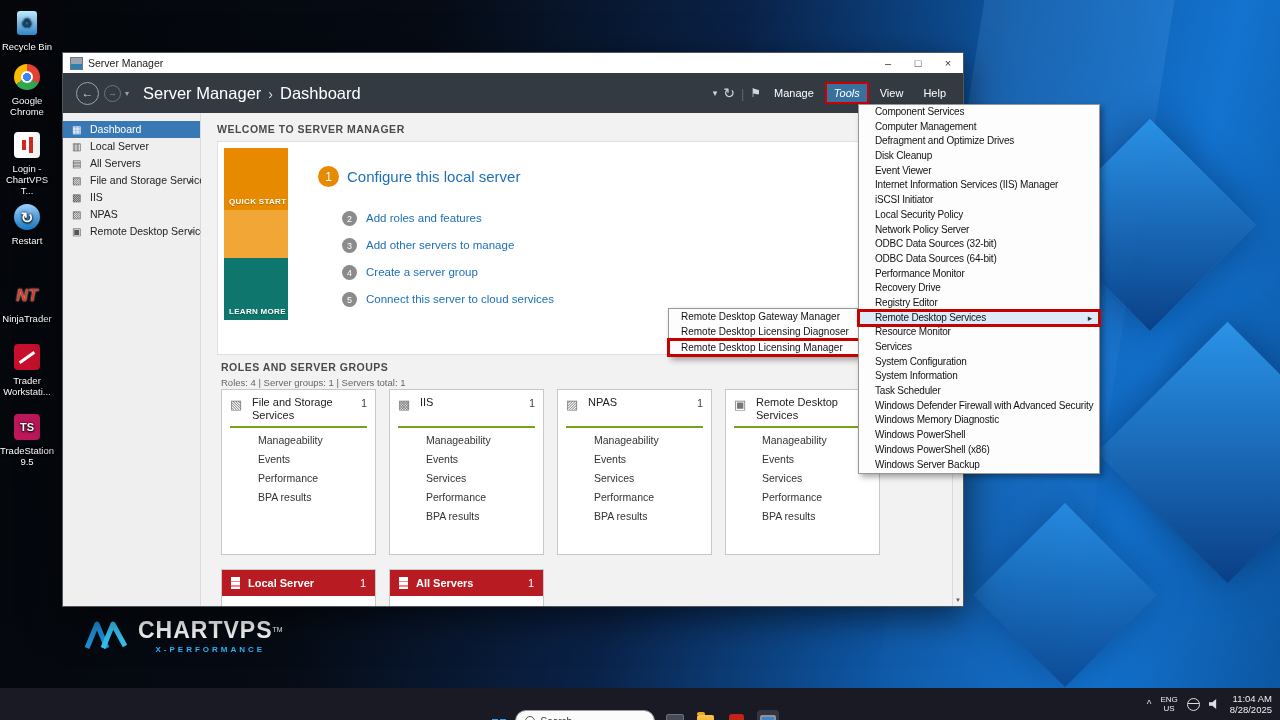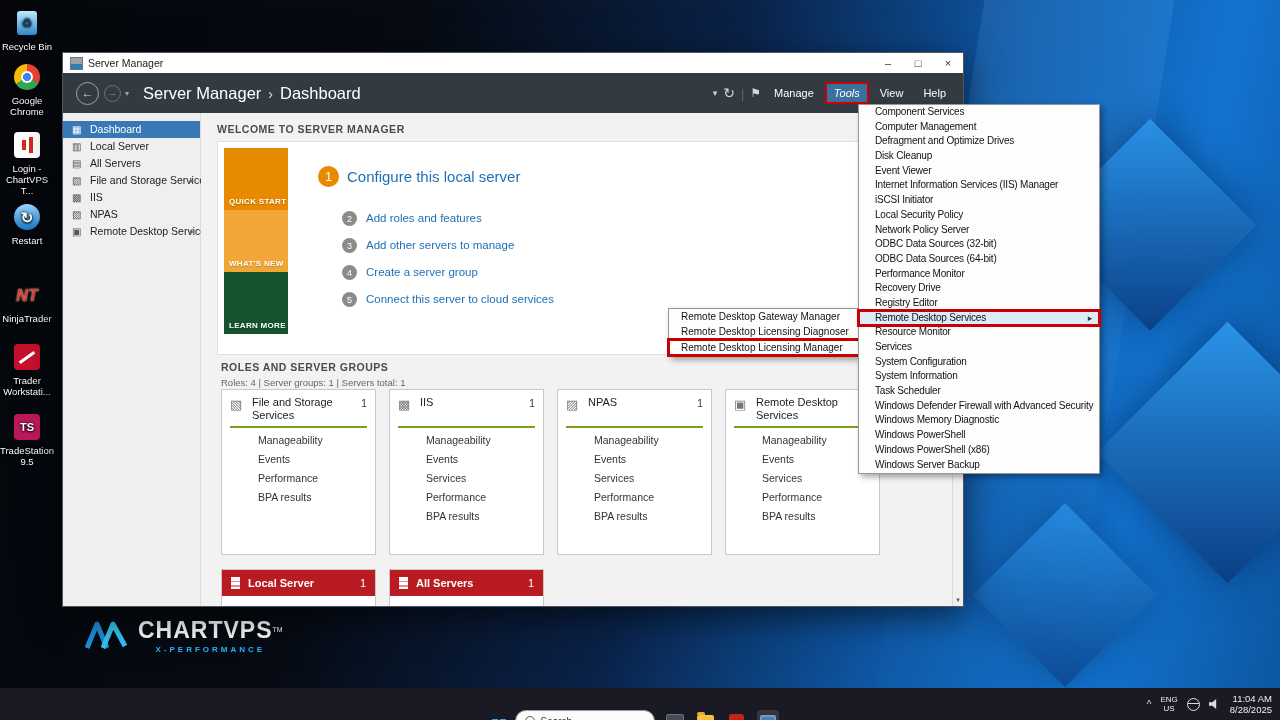--- a/index.html
+++ b/index.html
@@ -65,21 +65,21 @@
   .side-item .sicon{position:absolute;left:9px;top:0;font-size:10px;color:#555;}
   .side-item.selected{background:#3879b5;color:#fff;}
   .side-item.selected .sicon{color:#fff;}
   .side-item .sarrow{position:absolute;right:6px;top:0;font-size:8px;color:#666;}
   
   .content{position:absolute;left:138px;top:60px;width:752px;bottom:0;background:#f2f2f2;}
   .welcome-lbl,.roles-lbl{position:absolute;font-size:10.5px;font-weight:bold;letter-spacing:.5px;color:#4a4a4a;}
   .welcome-lbl{left:16px;top:10px;}
   .panel{position:absolute;left:16px;top:28px;width:718px;height:212px;background:#fff;border:1px solid #e0e0e0;}
   .qs-block{position:absolute;left:6px;width:64px;height:62px;}
-  .qs1{top:6px;background:#e88a00;} .qs2{top:68px;background:#f2a636;} .qs3{top:130px;background:#14532d;}
+  .qs1{top:6px;background:#e88a00;} .qs2{top:68px;background:#f2a636;} .qs3{top:116px;background:#0f766e;}
   .qs-lab{position:absolute;left:5px;bottom:4px;font-size:8px;font-weight:bold;color:#fff;letter-spacing:.3px;text-shadow:0 1px 1px rgba(0,0,0,.25);}
   .stepnum{position:absolute;border-radius:50%;background:#8b8b8b;color:#fff;display:flex;align-items:center;justify-content:center;}
   .sn1{left:100px;top:24px;width:21px;height:21px;font-size:12px;background:#e88a00;}
   .sn2{left:124px;top:69px;} .sn3{left:124px;top:96px;} .sn4{left:124px;top:123px;} .sn5{left:124px;top:150px;}
   .sn2,.sn3,.sn4,.sn5{width:15px;height:15px;font-size:9px;}
   .steplink{position:absolute;color:#1c70ba;cursor:pointer;white-space:nowrap;}
   .sl1{left:129px;top:26px;font-size:15px;}
   .sl2{left:148px;top:70px;} .sl3{left:148px;top:97px;} .sl4{left:148px;top:124px;} .sl5{left:148px;top:151px;}
   .sl2,.sl3,.sl4,.sl5{font-size:11.5px;}
   .roles-lbl{left:20px;top:248px;}

